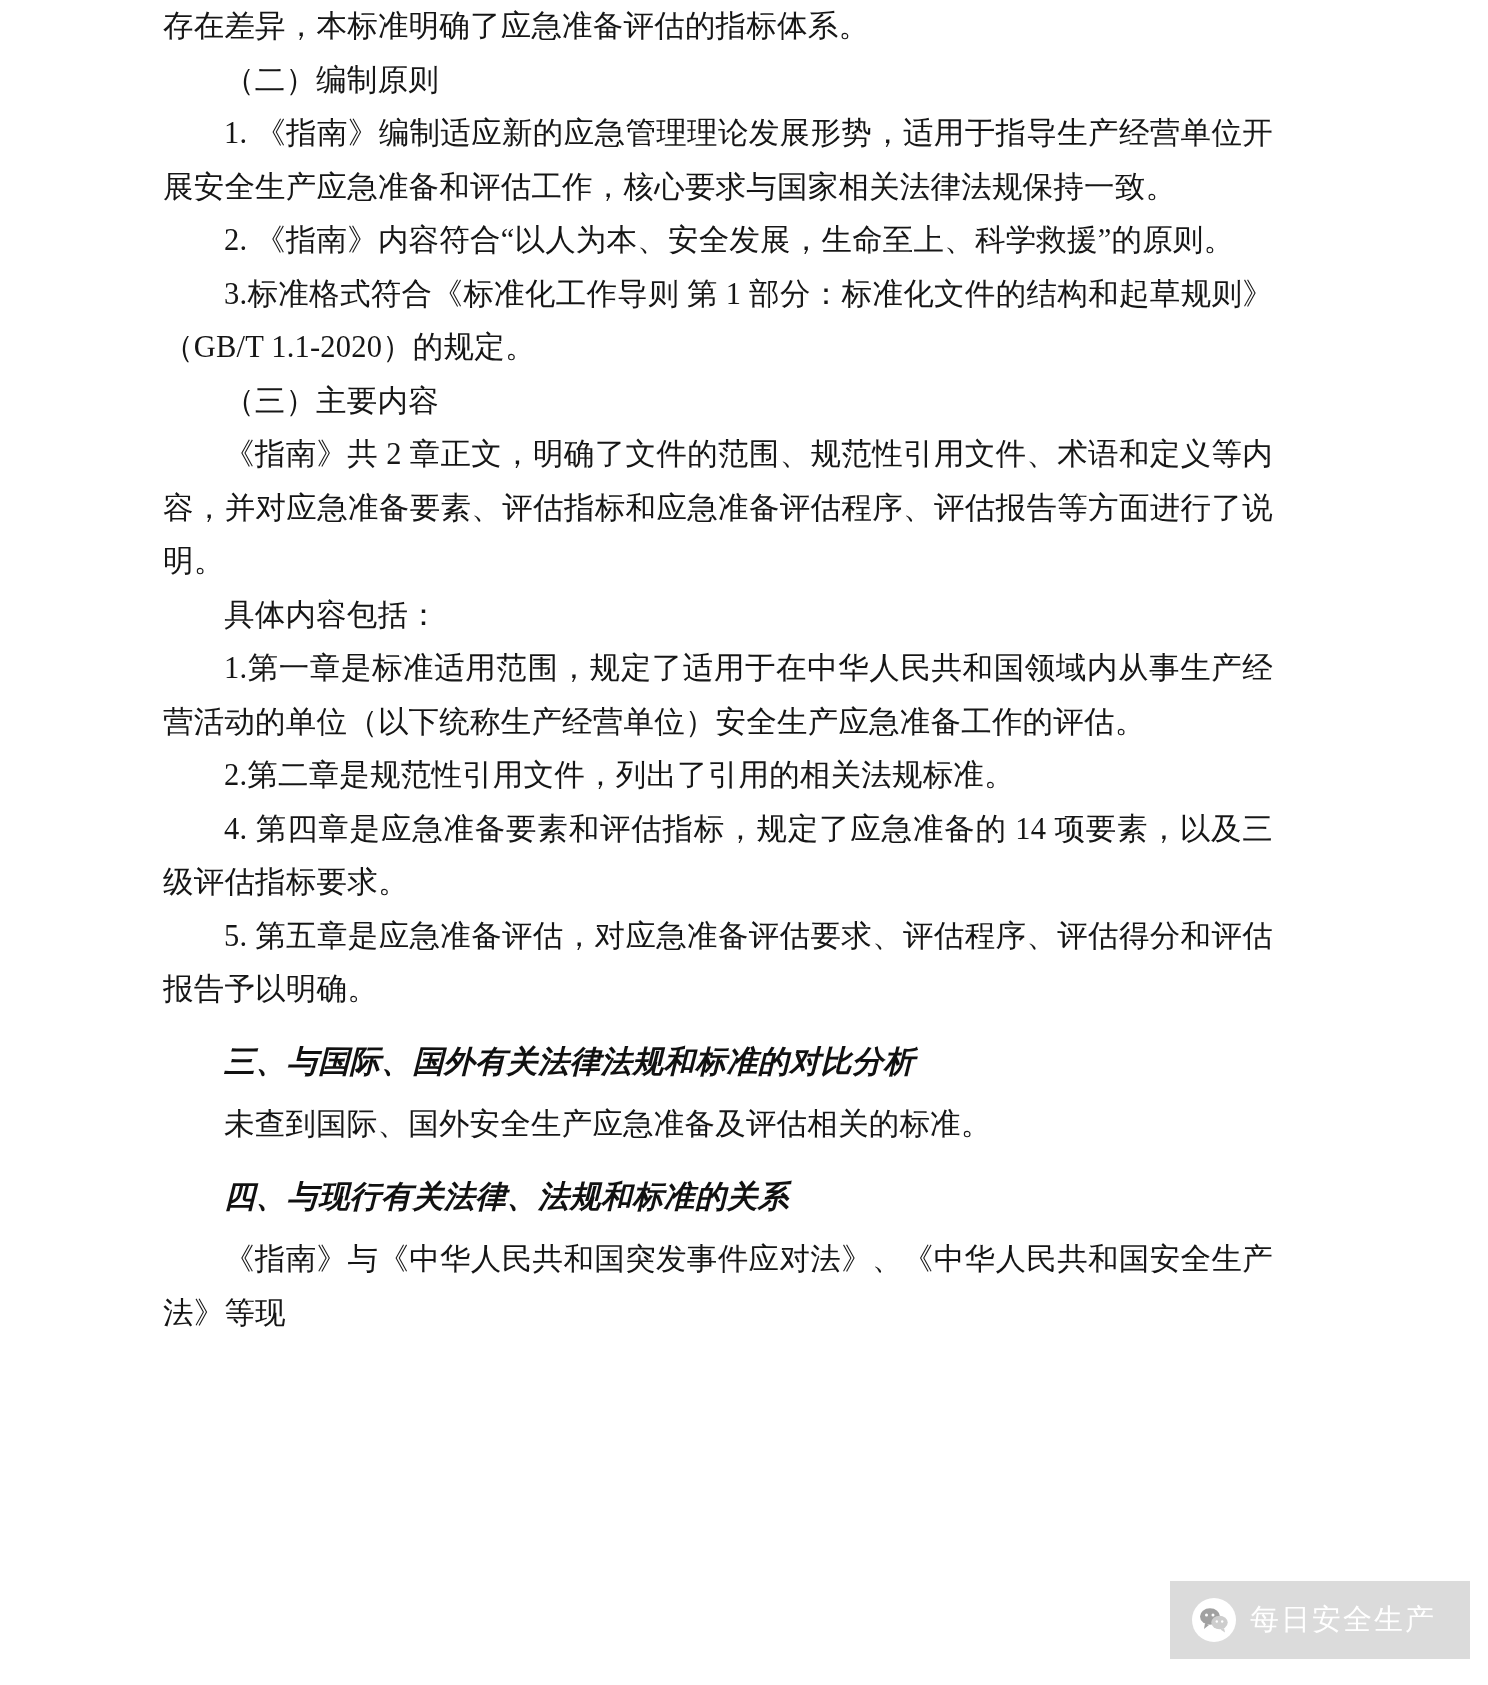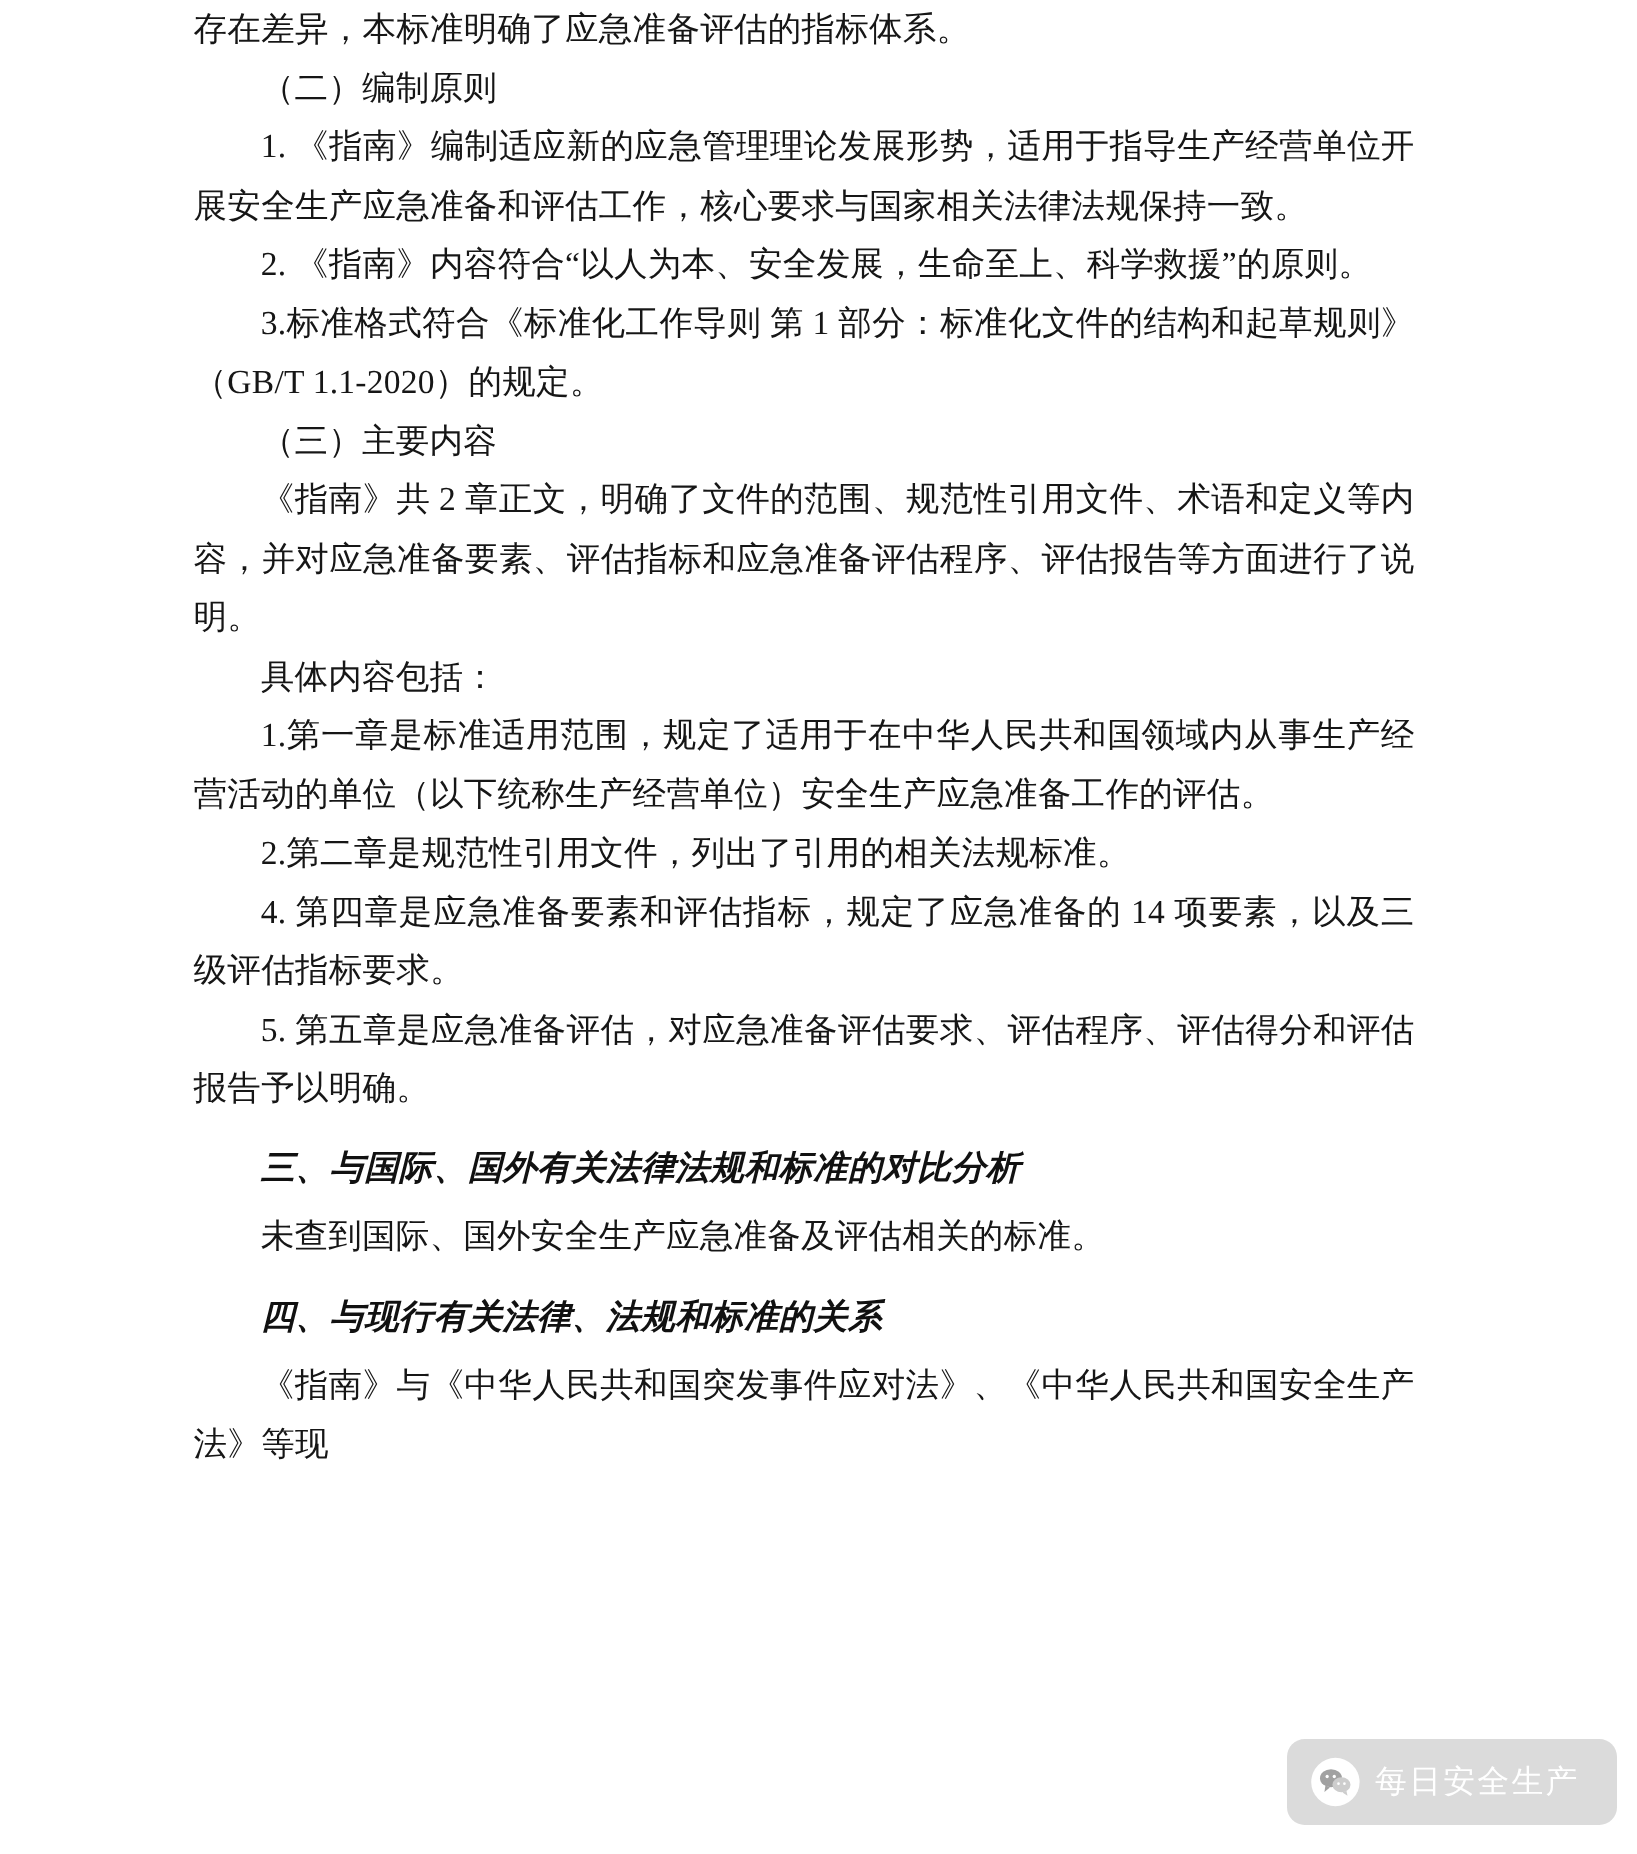--- a/index.html
+++ b/index.html
@@ -14,21 +14,21 @@
   .page {
     position: relative;
     width: 1488px;
     height: 1685px;
     background: #ffffff;
     overflow: hidden;
     box-sizing: border-box;
   }
   .content {
     position: absolute;
-    left: 176px;
+    left: 163px;
     top: 0;
     width: 1110px;
   }
   p {
     margin: 0;
     font-size: 30.5px;
     line-height: 53.5px;
     text-align: justify;
     text-justify: inter-ideograph;
     letter-spacing: 0.2px;
@@ -52,21 +52,21 @@
   .spacer-sm { height: 10px; }
   .spacer-md { height: 18px; }
 
   
   .watermark {
     position: absolute;
     right: 18px;
     bottom: 26px;
     width: 300px;
     height: 78px;
-    border-radius: 16px;
+    border-radius: 0;
     background: #d8d8d8;
     opacity: 0.92;
     display: flex;
     align-items: center;
     padding-left: 22px;
     box-sizing: border-box;
   }
   .wm-logo {
     width: 44px;
     height: 44px;

